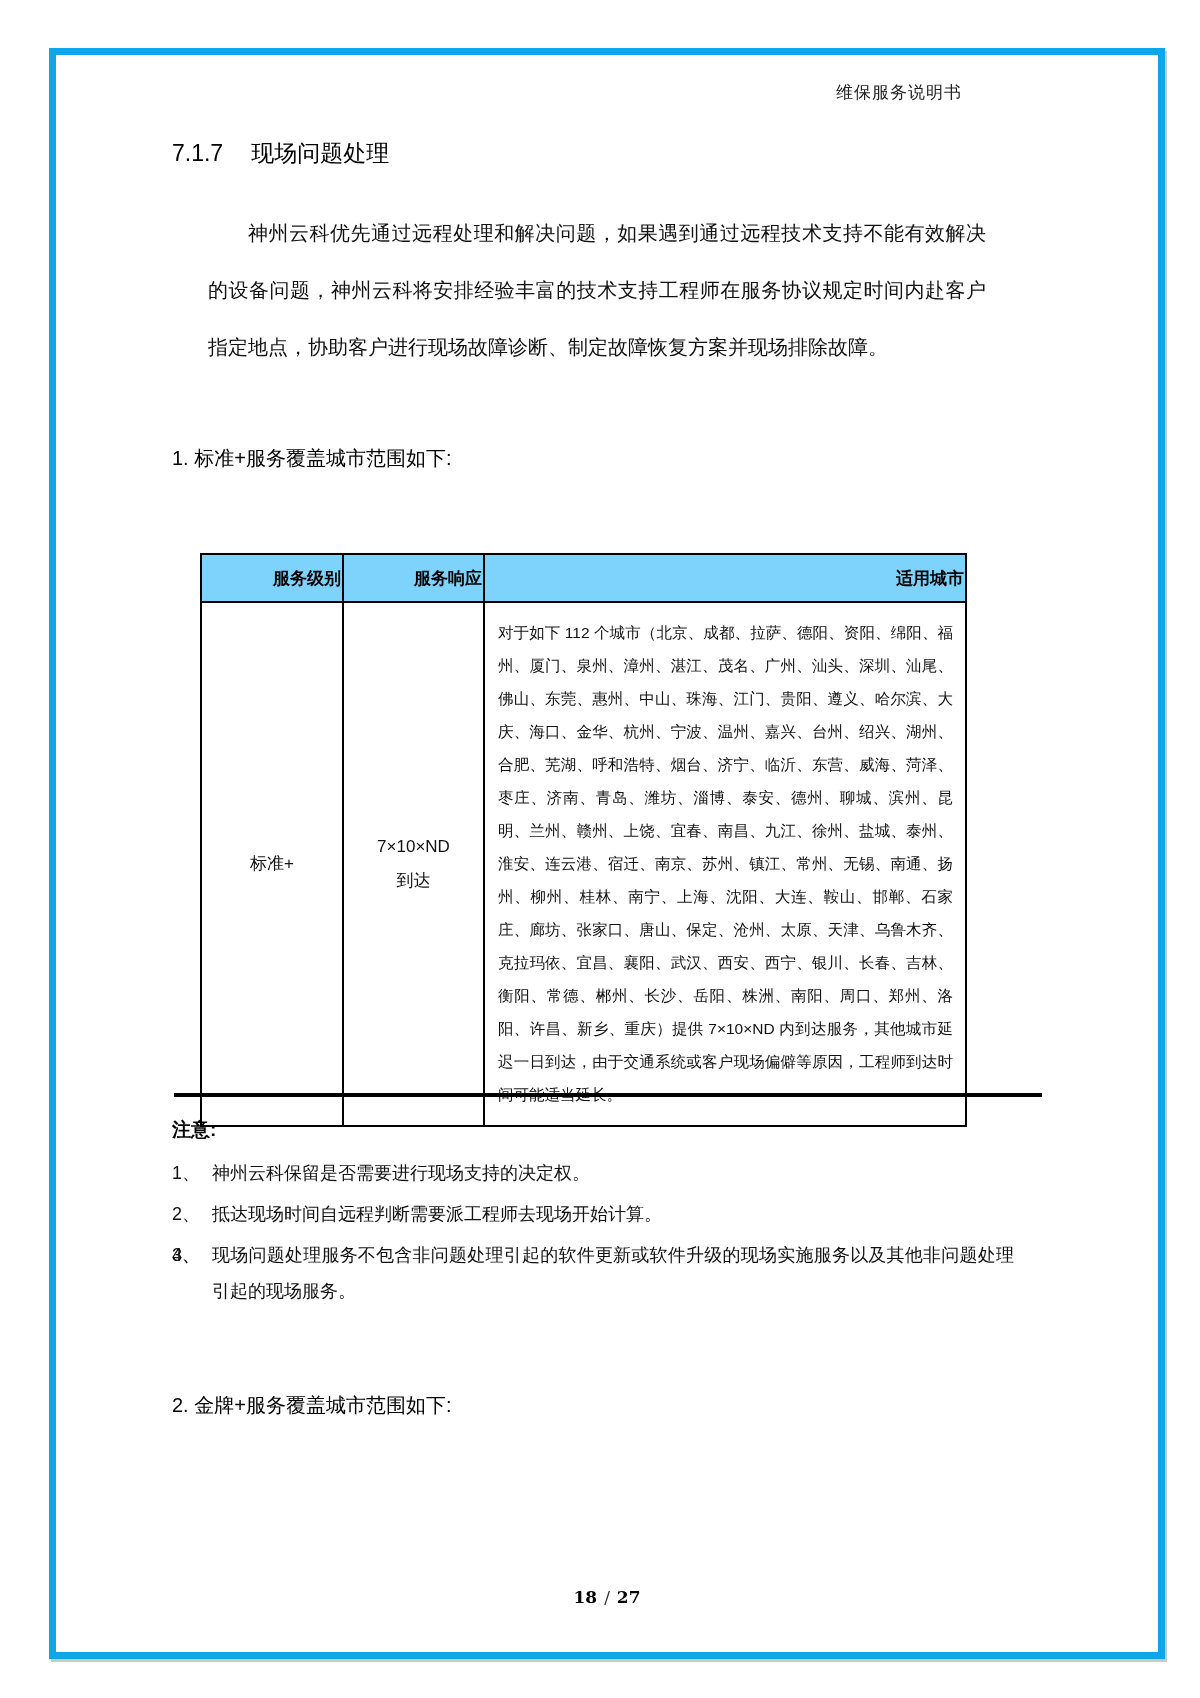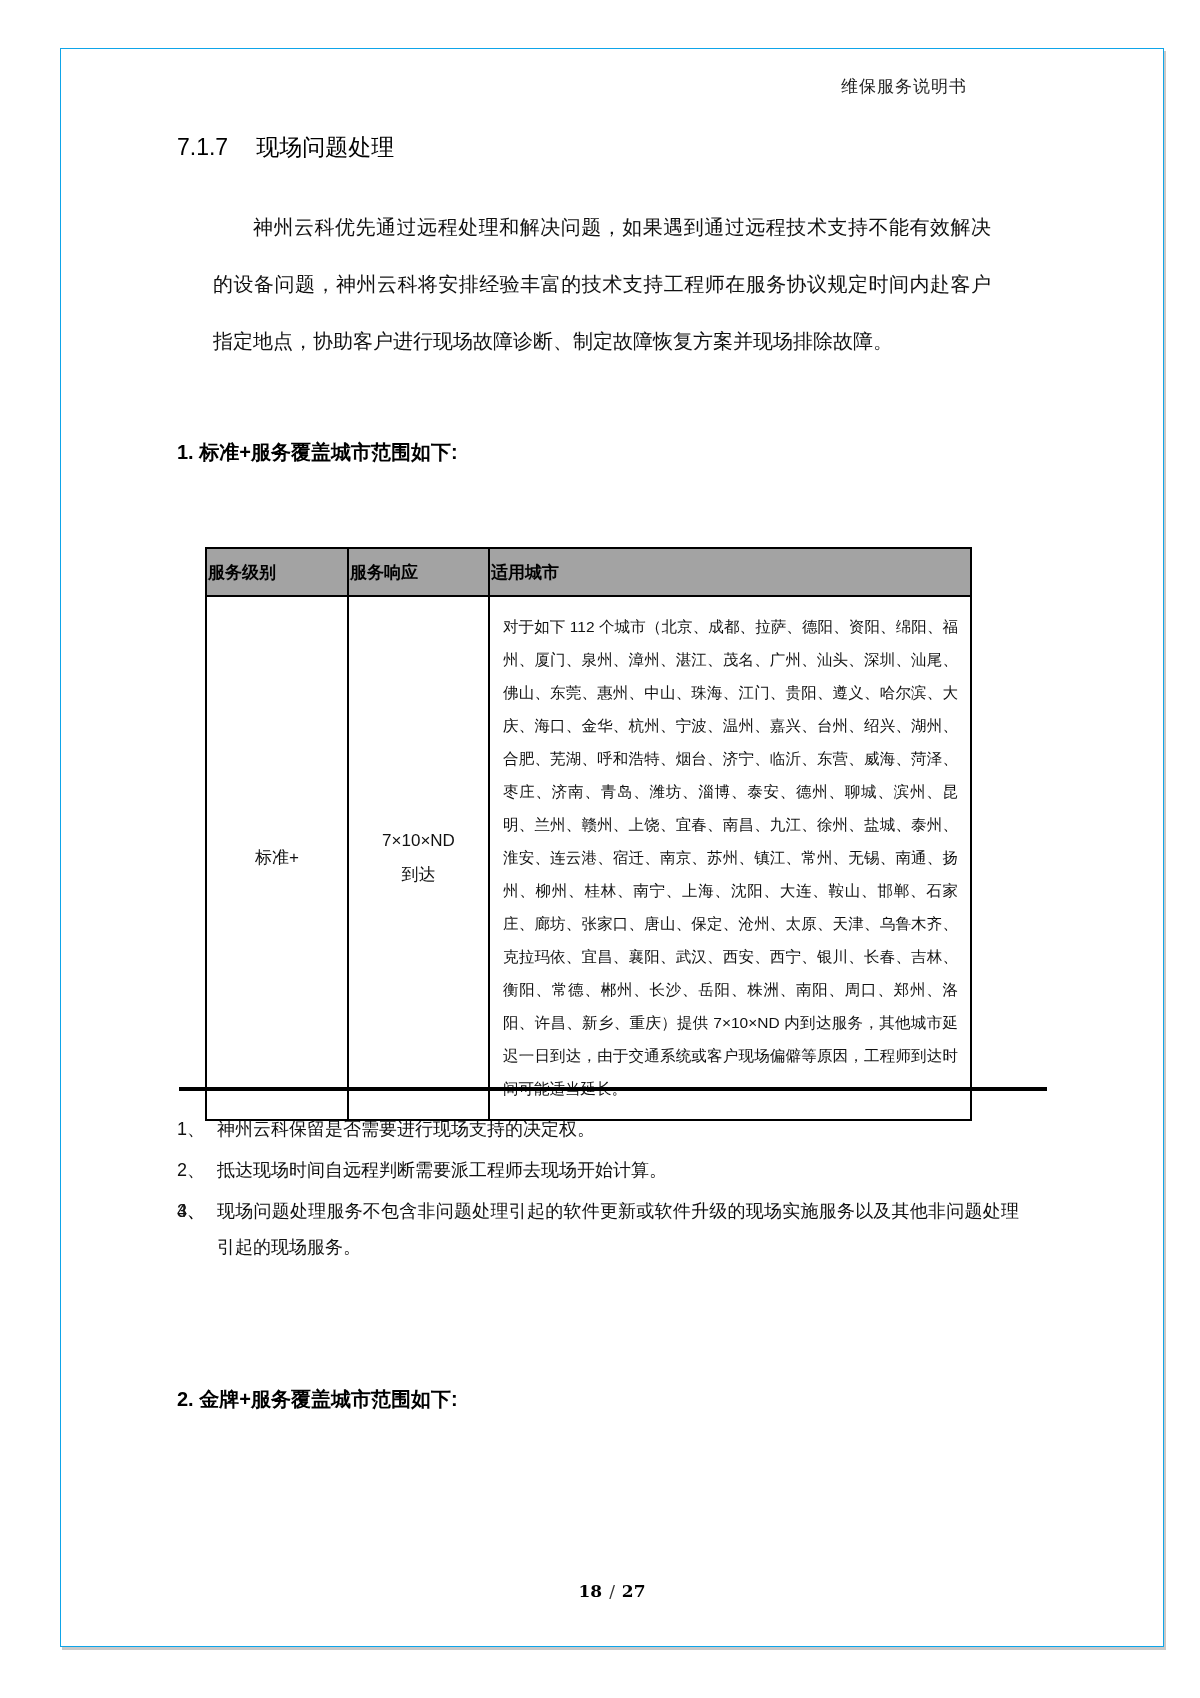--- a/index.html
+++ b/index.html
@@ -9,26 +9,26 @@
   }
   body {
     position: relative;
     width: 1200px;
     height: 1698px;
     font-family: "Liberation Sans", sans-serif;
     color: #1a1a1a;
   }
   .page {
     position: absolute;
-    left: 60px;
+    left: 49px;
     top: 48px;
     width: 1102px;
     height: 1597px;
     background: #ffffff;
-    border: 1px solid #0ea5e9;
+    border: 7px solid #0ea5e9;
     box-shadow: 2px 3px 0 #c9c9c9;
   }
   
   .doc-header {
     position: absolute;
     top: 26px;
     right: 196px;
     font-family: "DejaVu Serif", "Liberation Serif", serif;
     font-size: 17px;
     color: #222;
@@ -61,44 +61,44 @@
   .body-text p {
     margin: 0;
     text-indent: 2em;
   }
   .body-text p + p { margin-top: 4px; }
   
   .list-heading {
     position: absolute;
     left: 116px;
     font-size: 20px;
-    font-weight: bold;
+    font-weight: normal;
     color: #000;
     white-space: nowrap;
   }
   .lh1 { top: 390px; }
   .lh2 { top: 1337px; }
   
   .svc-table {
     position: absolute;
     top: 498px;
     left: 144px;
     width: 765px;
     border-collapse: collapse;
     table-layout: fixed;
   }
   .svc-table th, .svc-table td {
     border: 2px solid #000;
   }
   .svc-table thead th {
-    background: #a3a3a3;
+    background: #7dd3fc;
     height: 44px;
     font-size: 17px;
     font-weight: bold;
-    text-align: left;
+    text-align: right;
     vertical-align: middle;
     color: #000;
   }
   .svc-table td.c1, .svc-table td.c2 {
     text-align: center;
     vertical-align: middle;
     font-size: 17px;
     line-height: 34px;
     color: #111;
   }
@@ -200,20 +200,21 @@
           <div>到达</div>
         </td>
         <td class="c3">对于如下 112 个城市（北京、成都、拉萨、德阳、资阳、绵阳、福州、厦门、泉州、漳州、湛江、茂名、广州、汕头、深圳、汕尾、佛山、东莞、惠州、中山、珠海、江门、贵阳、遵义、哈尔滨、大庆、海口、金华、杭州、宁波、温州、嘉兴、台州、绍兴、湖州、合肥、芜湖、呼和浩特、烟台、济宁、临沂、东营、威海、菏泽、枣庄、济南、青岛、潍坊、淄博、泰安、德州、聊城、滨州、昆明、兰州、赣州、上饶、宜春、南昌、九江、徐州、盐城、泰州、淮安、连云港、宿迁、南京、苏州、镇江、常州、无锡、南通、扬州、柳州、桂林、南宁、上海、沈阳、大连、鞍山、邯郸、石家庄、廊坊、张家口、唐山、保定、沧州、太原、天津、乌鲁木齐、克拉玛依、宜昌、襄阳、武汉、西安、西宁、银川、长春、吉林、衡阳、常德、郴州、长沙、岳阳、株洲、南阳、周口、郑州、洛阳、许昌、新乡、重庆）提供 7×10×ND 内到达服务，其他城市延迟一日到达，由于交通系统或客户现场偏僻等原因，工程师到达时间可能适当延长。</td>
       </tr>
     </tbody>
   </table>
 
   <div class="thick-rule"></div>
 
   <div class="notes">
+    <div class="notes-heading">注意:</div>
 
     <div class="note-item">
       <span class="note-num">1、</span>
       <span class="note-text">神州云科保留是否需要进行现场支持的决定权。</span>
     </div>
 
     <div class="note-item">
       <span class="note-num">2、</span>
       <span class="note-text">抵达现场时间自远程判断需要派工程师去现场开始计算。</span>
     </div>

